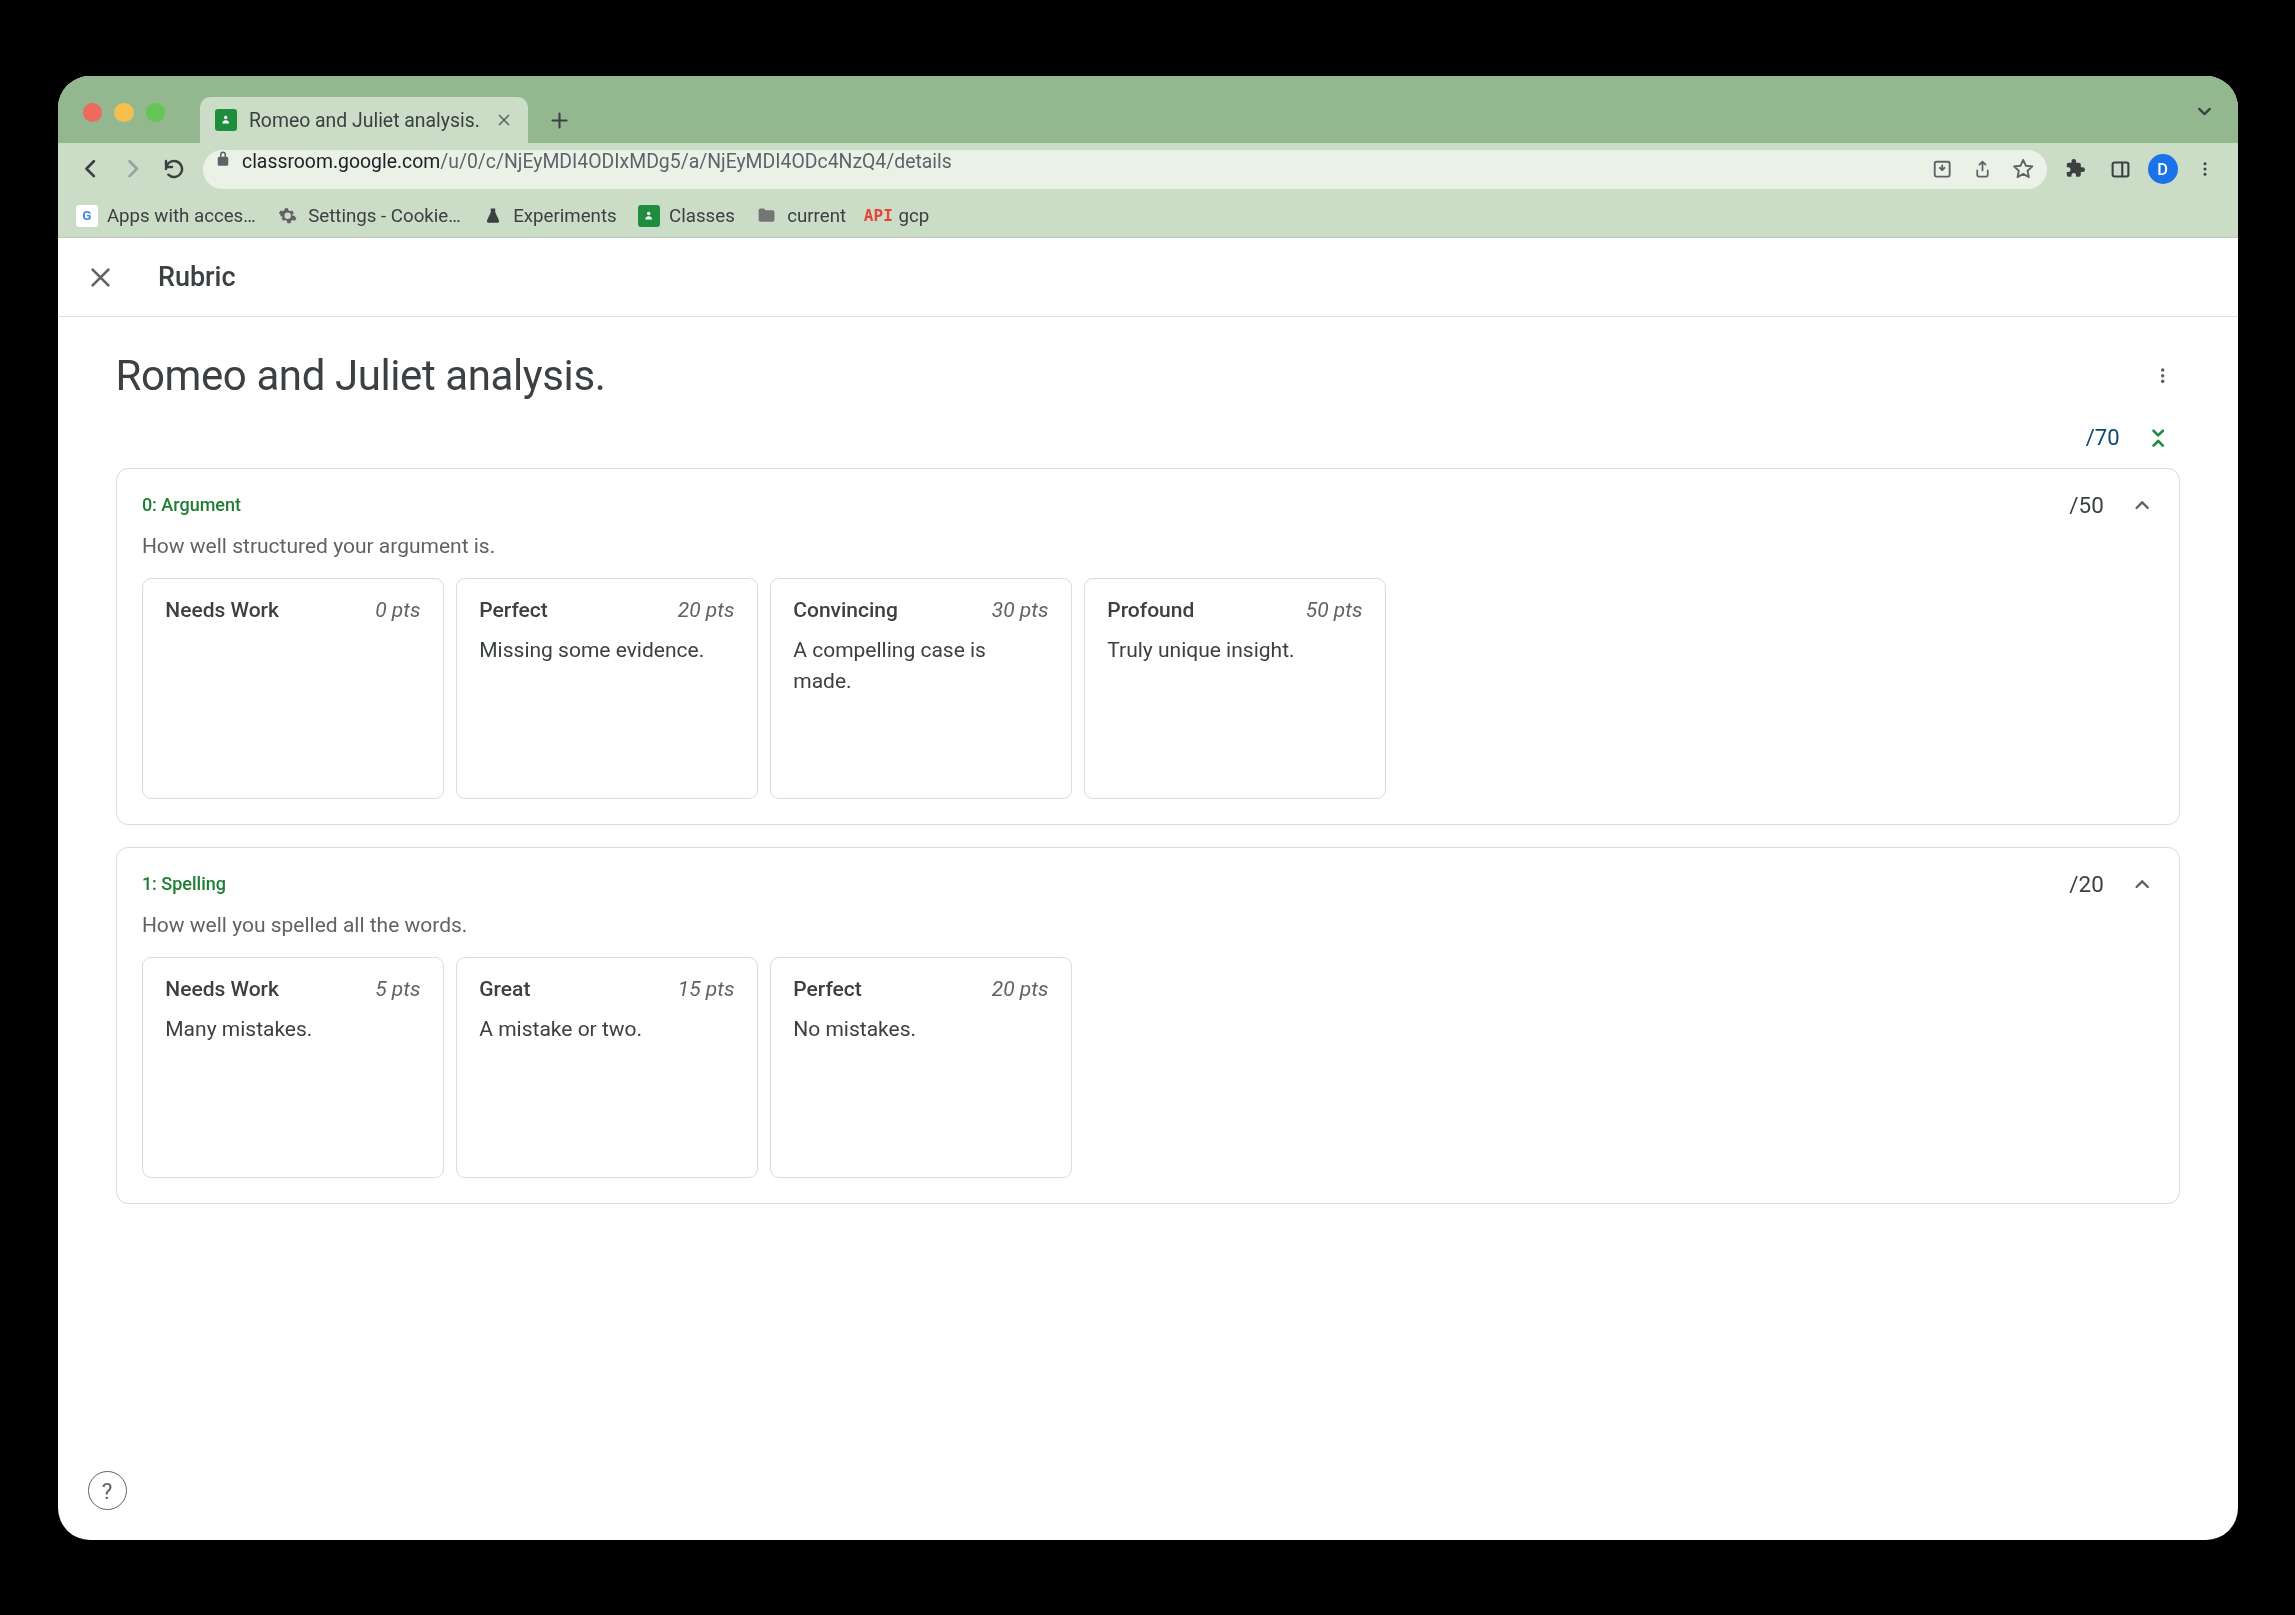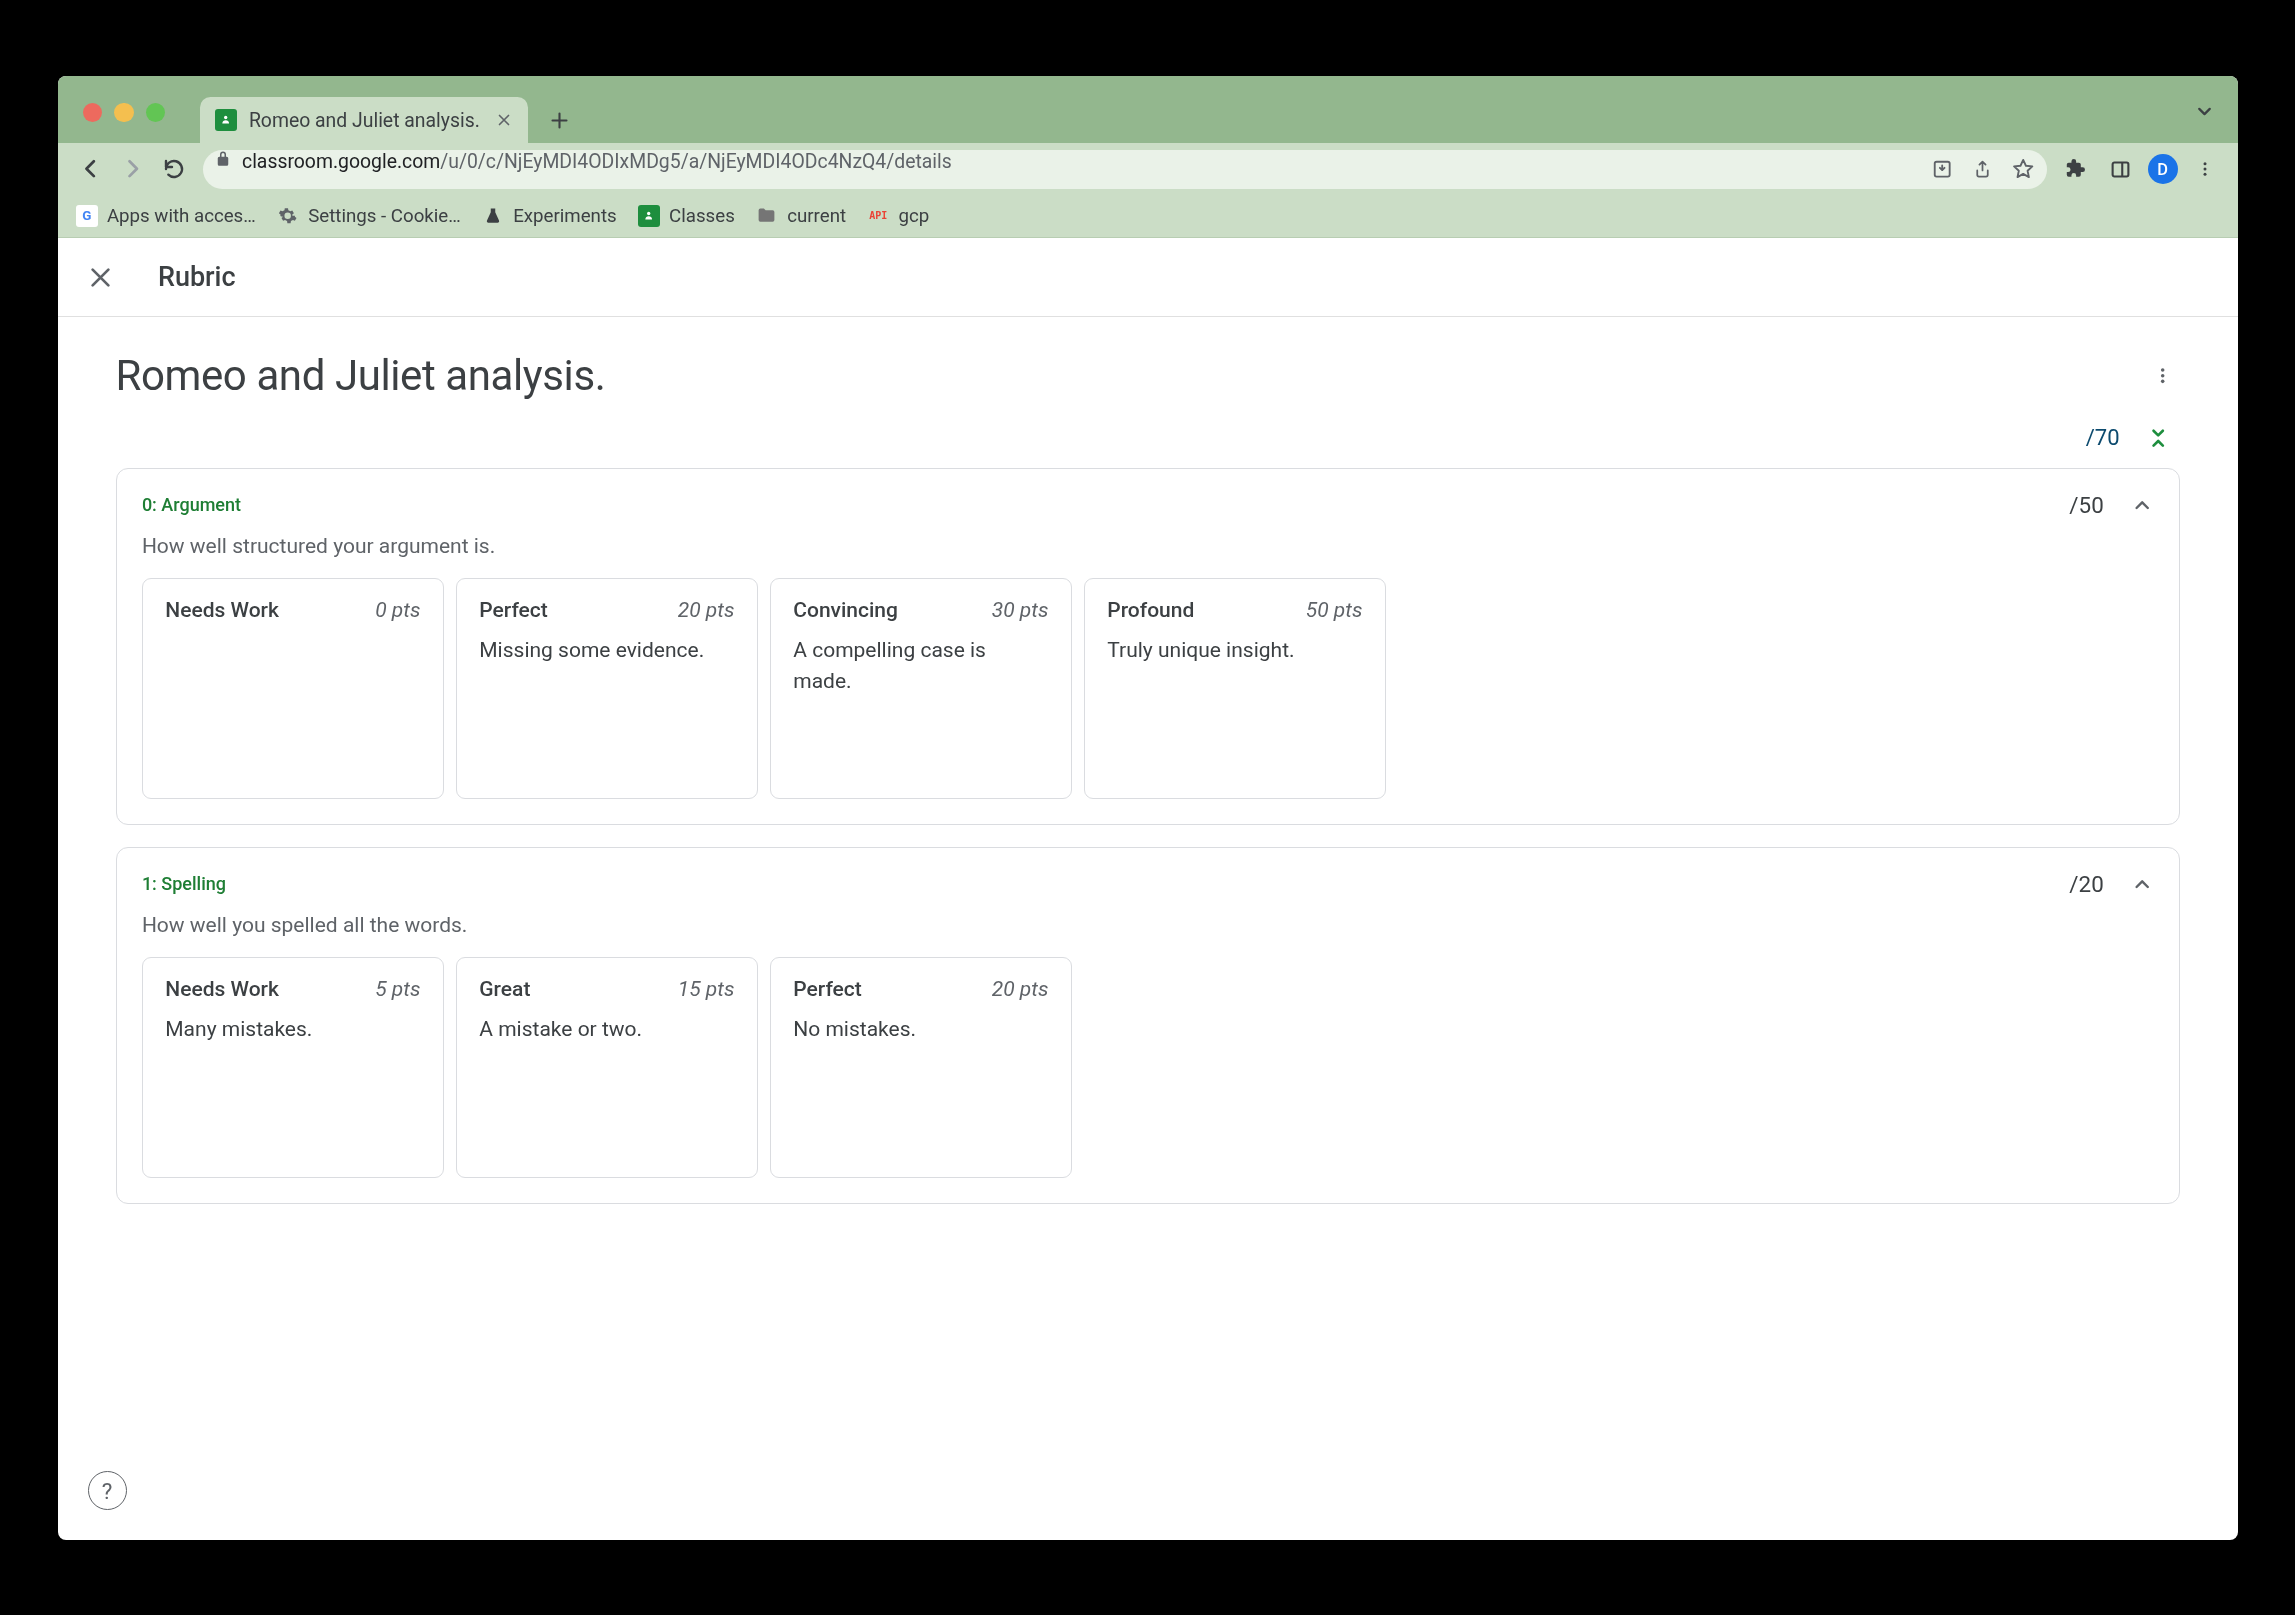--- a/index.html
+++ b/index.html
@@ -9,21 +9,21 @@
       width: 2295px;
       height: 1616px;
       display: flex;
       align-items: center;
       justify-content: center;
     }
     .window {
       width: 2180px;
       height: 1464px;
       background: #fff;
-      border-radius: 8px;
+      border-radius: 32px;
       overflow: hidden;
       box-shadow: 0 6px 24px rgba(0,0,0,0.5);
       display: flex;
       flex-direction: column;
     }
     
     .tabstrip {
       background: #93b78e;
       height: 67px;
       display: flex;
@@ -198,21 +198,21 @@
       display: flex;
       align-items: center;
       justify-content: center;
       border-radius: 3px;
     }
     .bm-multi { background: #fff; color: #4285f4; font-size: 13.4px; font-weight:bold; }
     .bm-gear { color: #5f6368; }
     .bm-flask { color: #3c4043; }
     .bm-class { background: #1e8e3e; color: #fff; font-size: 12px; }
     .bm-folder { color: #757575; }
-    .bm-api { color: #ea4335; font-size: 10px; font-family: monospace; font-weight:bold; }
+    .bm-api { color: #ea4335; font-size: 16px; font-family: monospace; font-weight:bold; }
     
     .app-header {
       height: 79px;
       display: flex;
       align-items: center;
       padding: 0 25.4px;
       border-bottom: 0.7px solid #e0e0e0;
       gap: 39px;
     }
     .close-btn {

